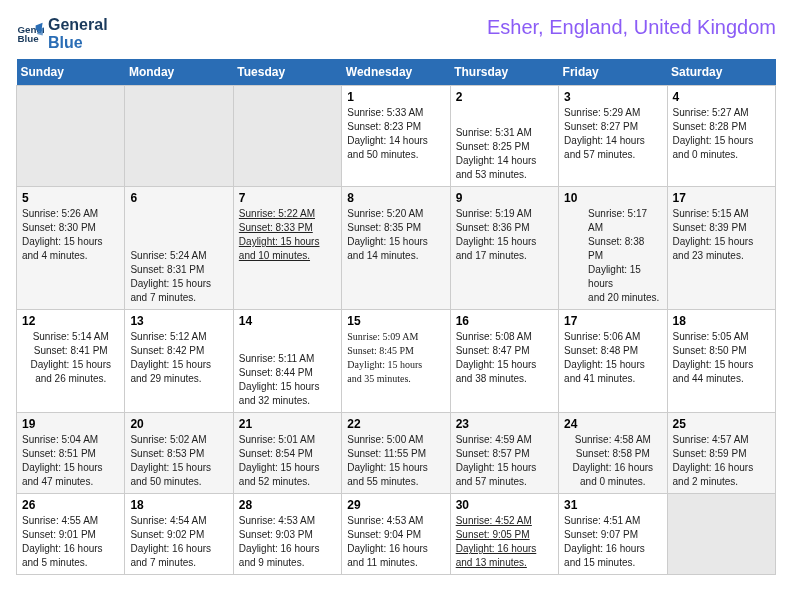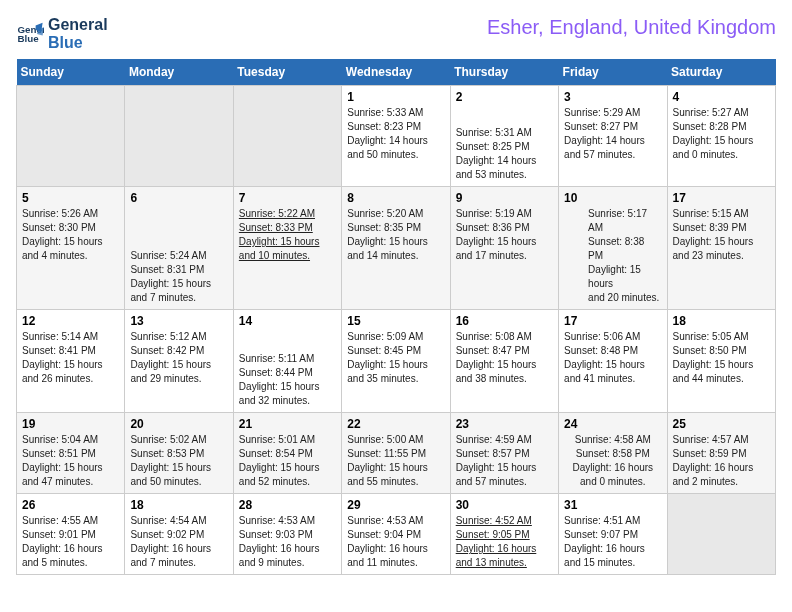--- a/index.html
+++ b/index.html
@@ -189,42 +189,42 @@
           <div class="day-num">17</div>
           <div class="day-info" style="white-space: pre-line;">Sunrise: 5:15 AM
 Sunset: 8:39 PM
 Daylight: 15 hours
 and 23 minutes.</div>
         </td>
       </tr>
       <tr>
         <td>
           <div class="day-num">12</div>
-          <div class="day-info" style="white-space: pre-line;">Sunrise: 5:14 AM
+          <div class="day-info" style="white-space: pre-line; text-align: center;">Sunrise: 5:14 AM
 Sunset: 8:41 PM
 Daylight: 15 hours
 and 26 minutes.</div>
         </td>
         <td>
           <div class="day-num">13</div>
           <div class="day-info" style="white-space: pre-line;">Sunrise: 5:12 AM
 Sunset: 8:42 PM
 Daylight: 15 hours
 and 29 minutes.</div>
         </td>
         <td>
           <div class="day-num">14</div>
           <div class="day-info" style="white-space: pre-line; margin-top: 24px;">Sunrise: 5:11 AM
 Sunset: 8:44 PM
 Daylight: 15 hours
 and 32 minutes.</div>
         </td>
         <td>
           <div class="day-num">15</div>
-          <div class="day-info" style="white-space: pre-line;">Sunrise: 5:09 AM
+          <div class="day-info" style="white-space: pre-line; font-family: Liberation Serif, serif;">Sunrise: 5:09 AM
 Sunset: 8:45 PM
 Daylight: 15 hours
 and 35 minutes.</div>
         </td>
         <td>
           <div class="day-num">16</div>
           <div class="day-info" style="white-space: pre-line;">Sunrise: 5:08 AM
 Sunset: 8:47 PM
 Daylight: 15 hours
 and 38 minutes.</div>

